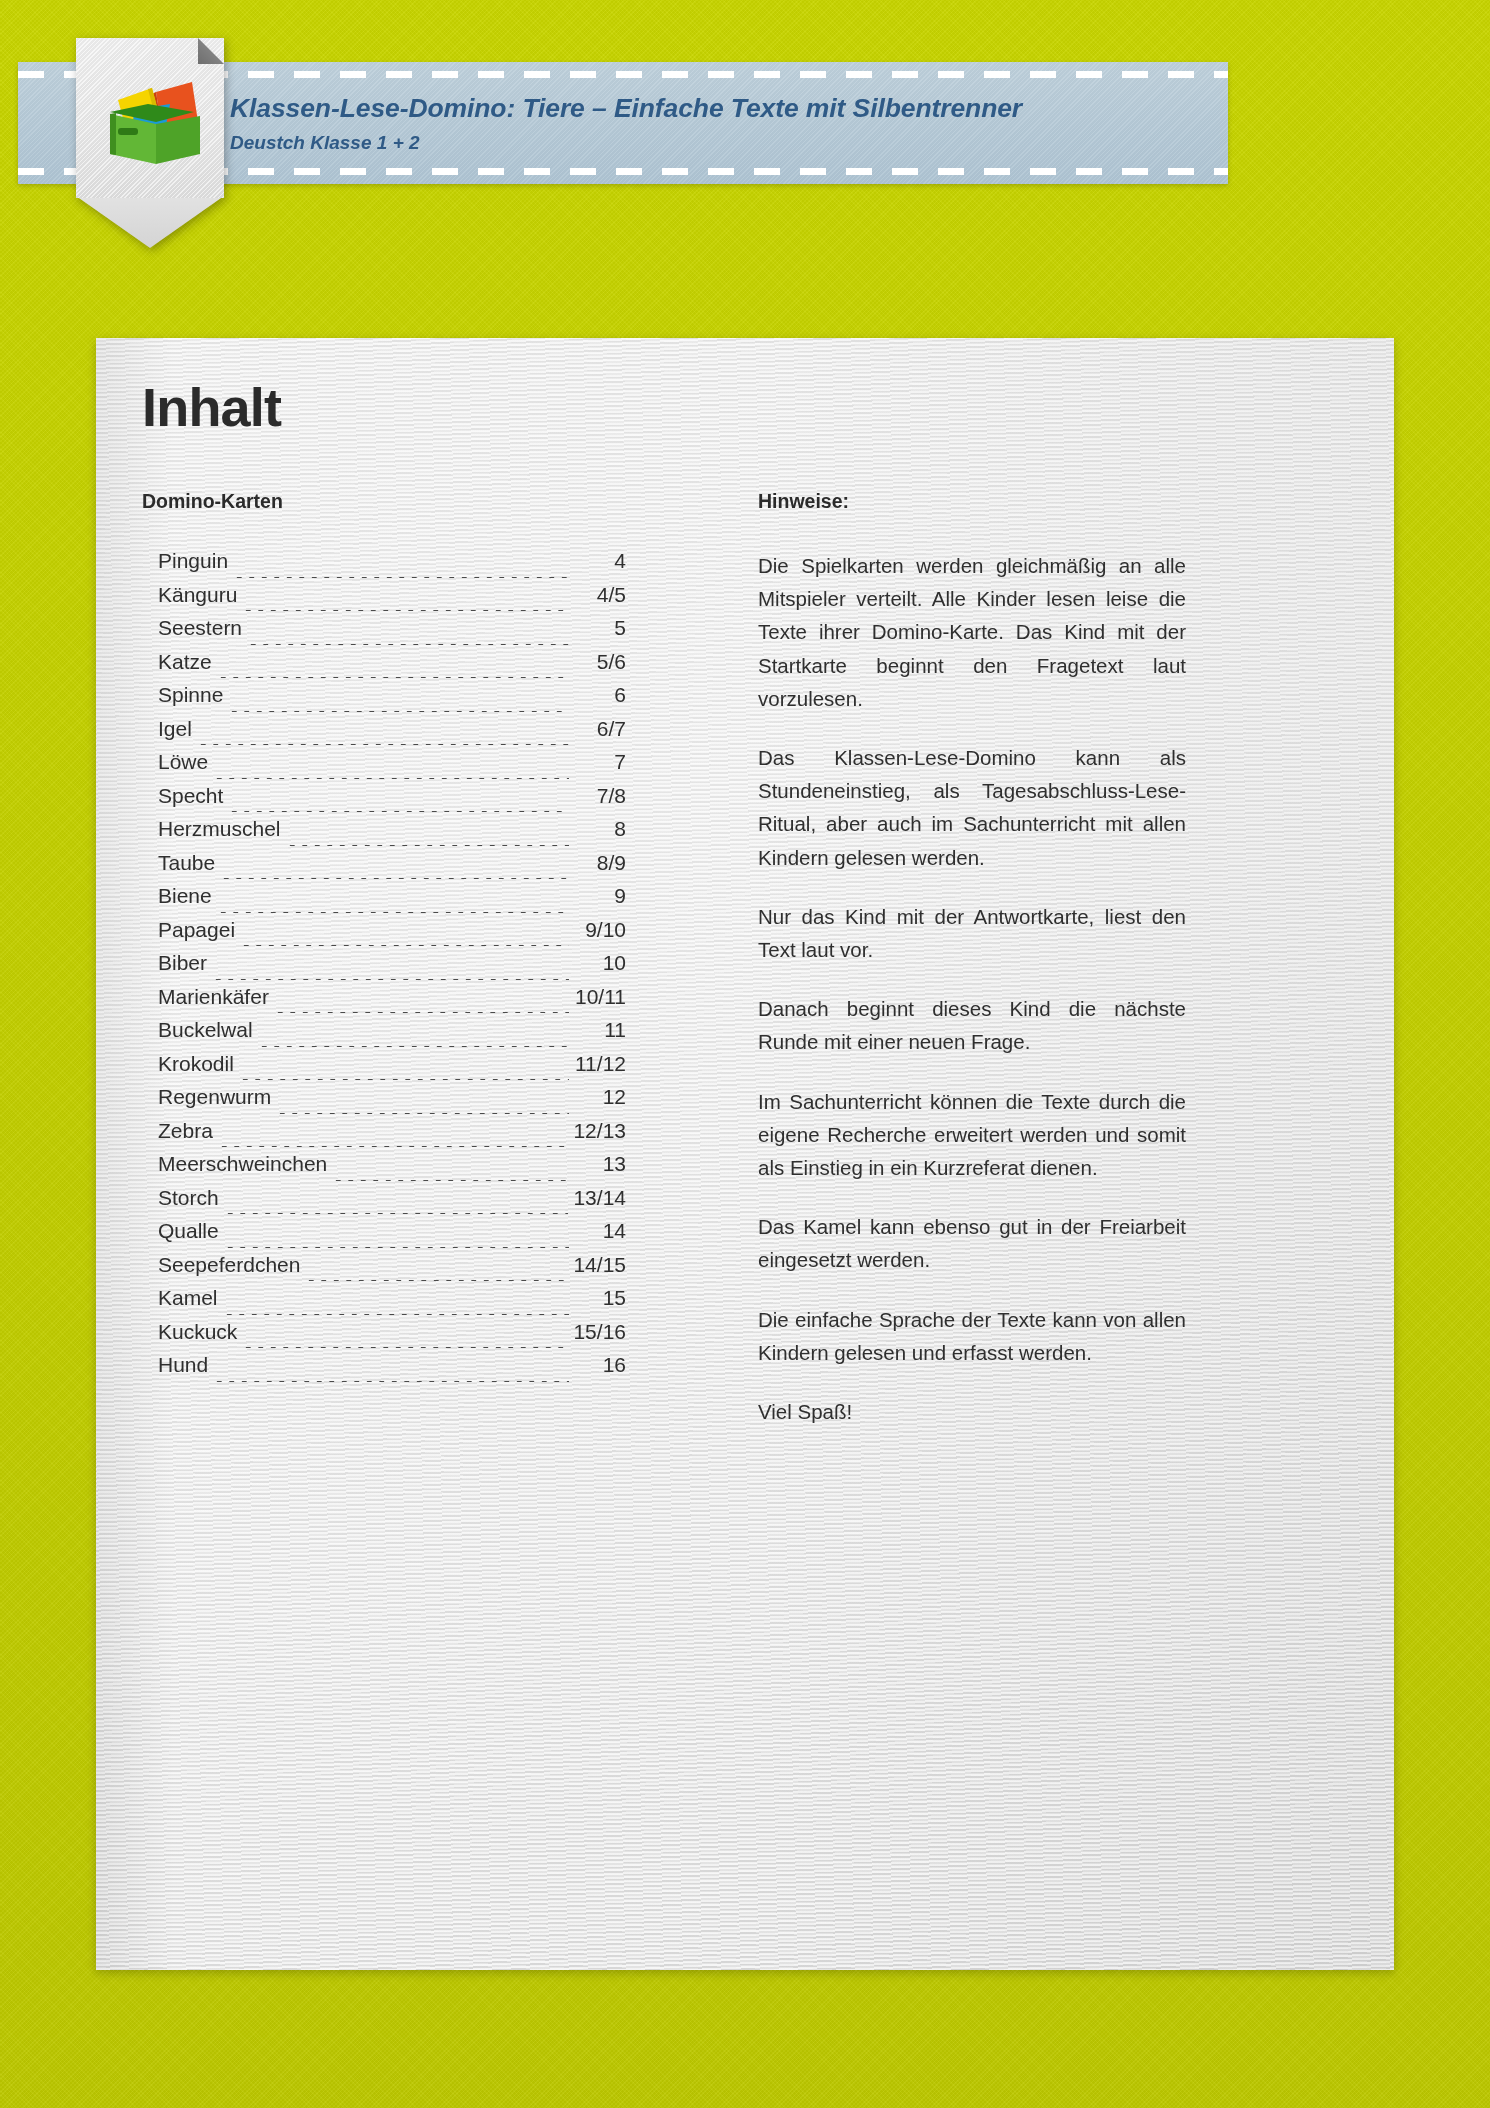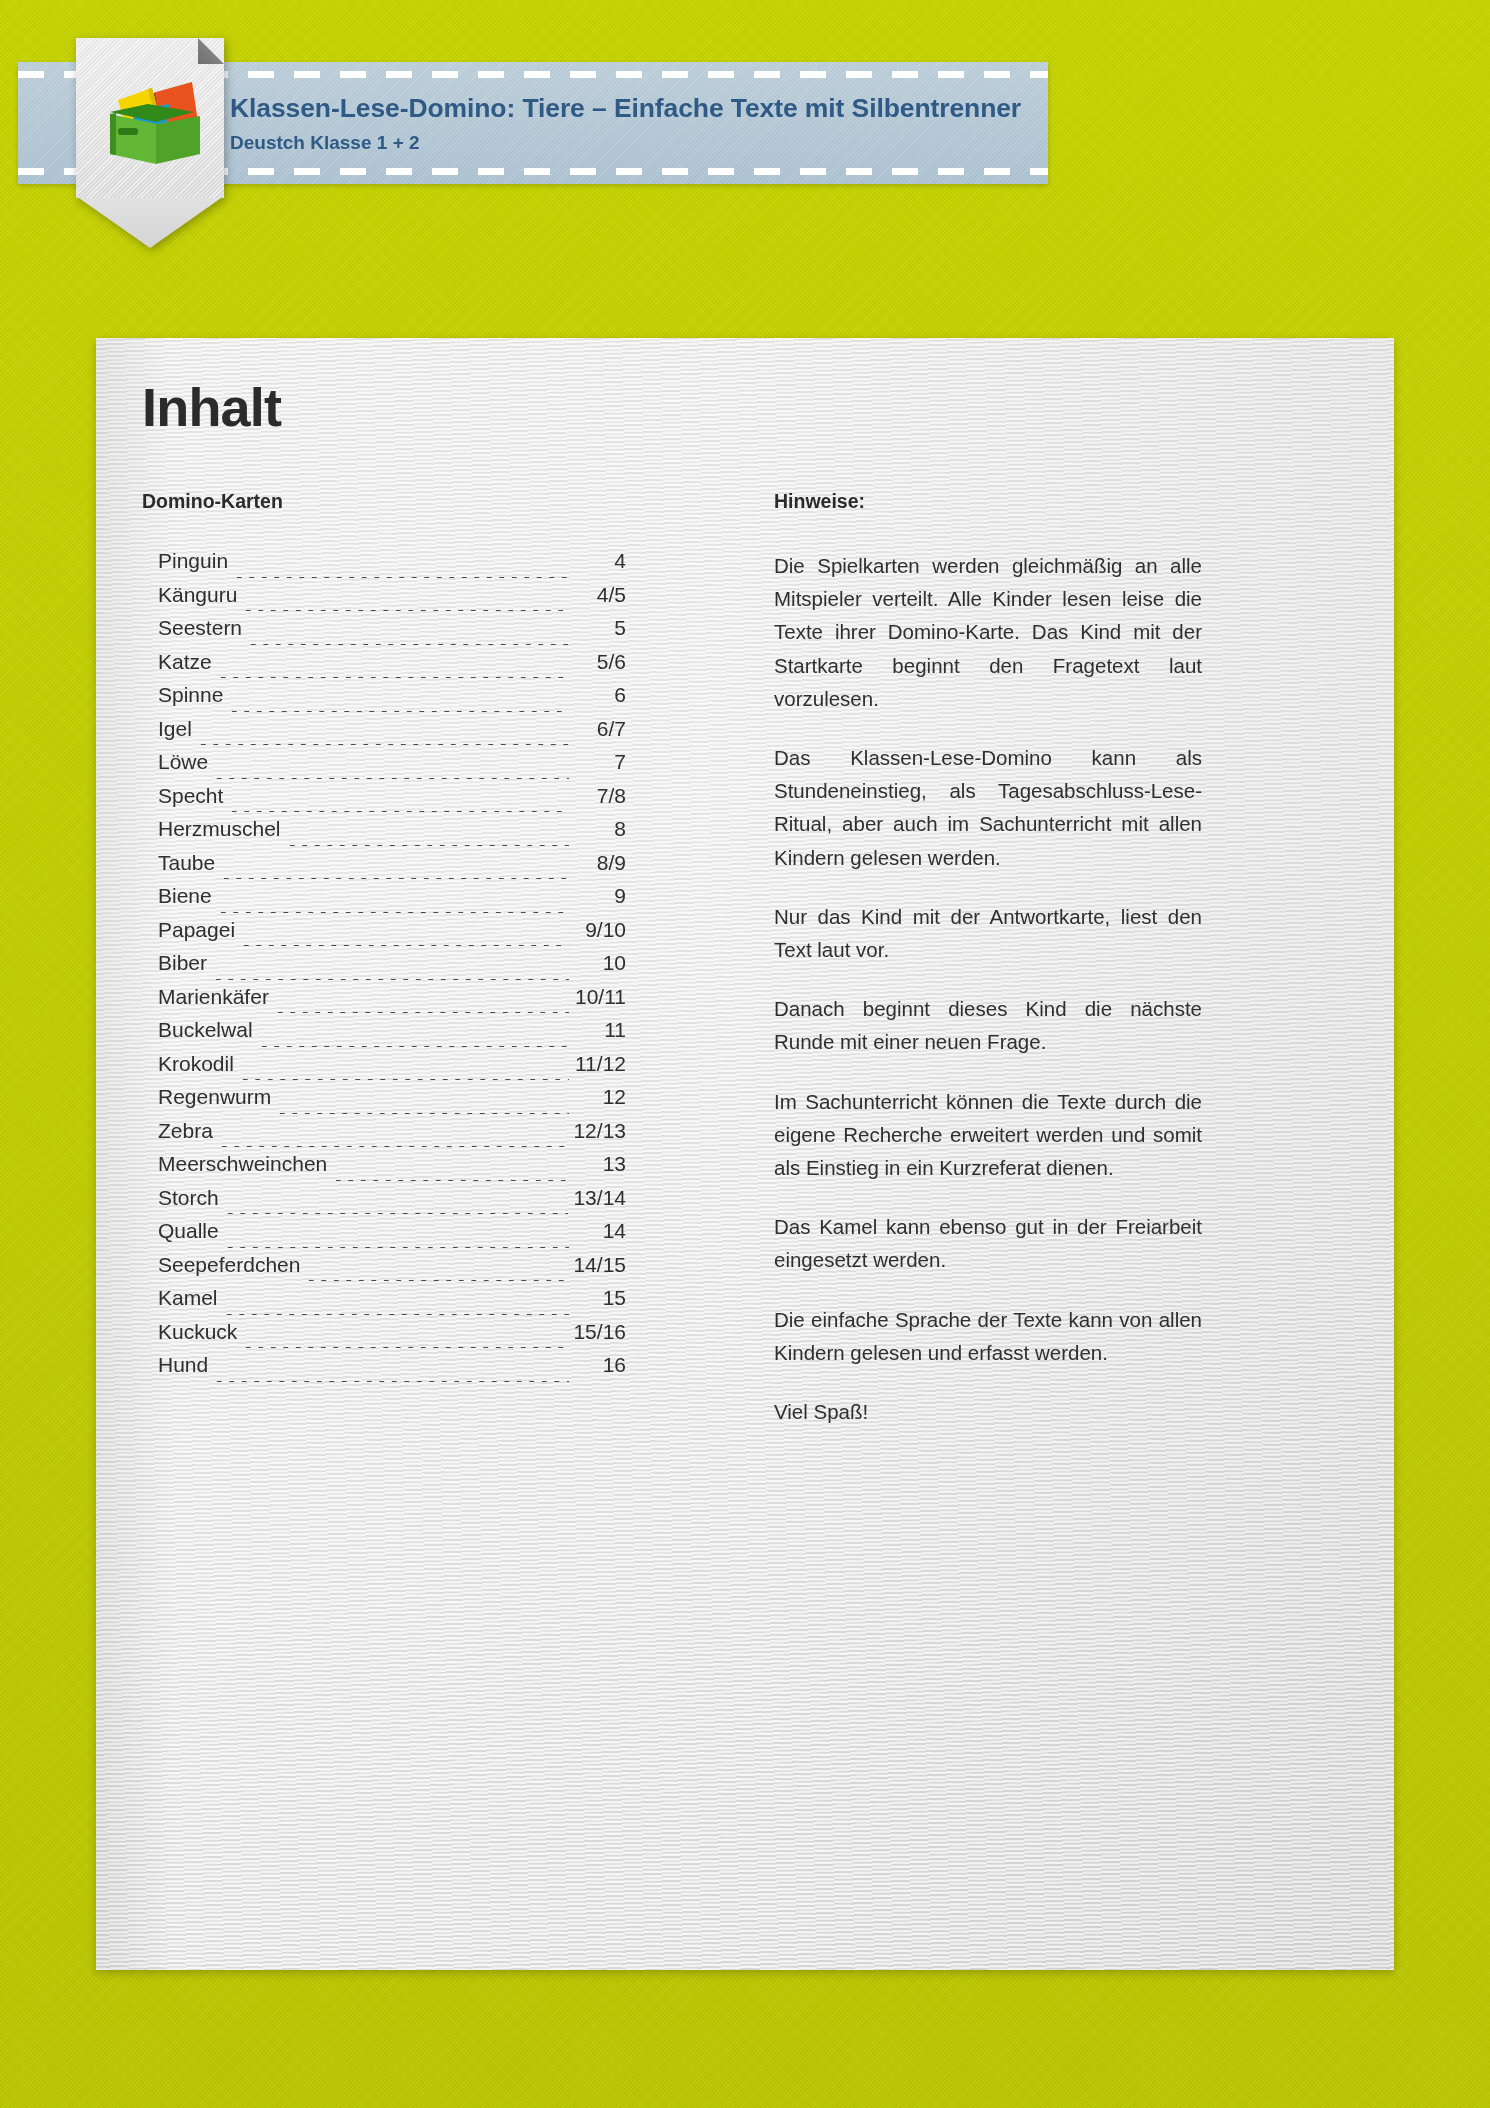--- a/index.html
+++ b/index.html
@@ -33,31 +33,32 @@
         rgba(0,0,0,0.02) 3px),
       linear-gradient(180deg, #c9d600 0%, #c2cf00 55%, #bdc900 100%);
     z-index: 0;
   }
 
   
   .header-banner {
     position: absolute;
     left: 18px;
     top: 62px;
-    width: 1030px;
+    width: 1210px;
     height: 122px;
     background:
       repeating-linear-gradient(135deg,
         rgba(255,255,255,0.10) 0px,
         rgba(255,255,255,0.10) 1px,
         rgba(0,0,0,0.018) 1px,
         rgba(0,0,0,0.018) 3px),
       linear-gradient(180deg, #bed0db 0%, #b6cad7 50%, #aec4d3 100%);
     z-index: 2;
     box-shadow: 0 2px 5px rgba(0,0,0,0.18);
+    font-style: italic;
   }
   .header-banner::before,
   .header-banner::after {
     content: "";
     position: absolute;
     left: 0;
     width: 100%;
     height: 7px;
     background-image:
       repeating-linear-gradient(to right,
@@ -186,21 +187,20 @@
   }
 
   
   .columns {
     position: absolute;
     left: 0;
     top: 152px;
     width: 100%;
     display: flex;
     z-index: 2;
-    gap: 16px;
   }
   .col-left  { width: 530px; padding-left: 46px; }
   .col-right { width: 560px; padding-left: 132px; }
 
   .col-heading {
     font-size: 19.5px;
     font-weight: bold;
     color: #2b2b2b;
     margin-bottom: 36px;
   }

